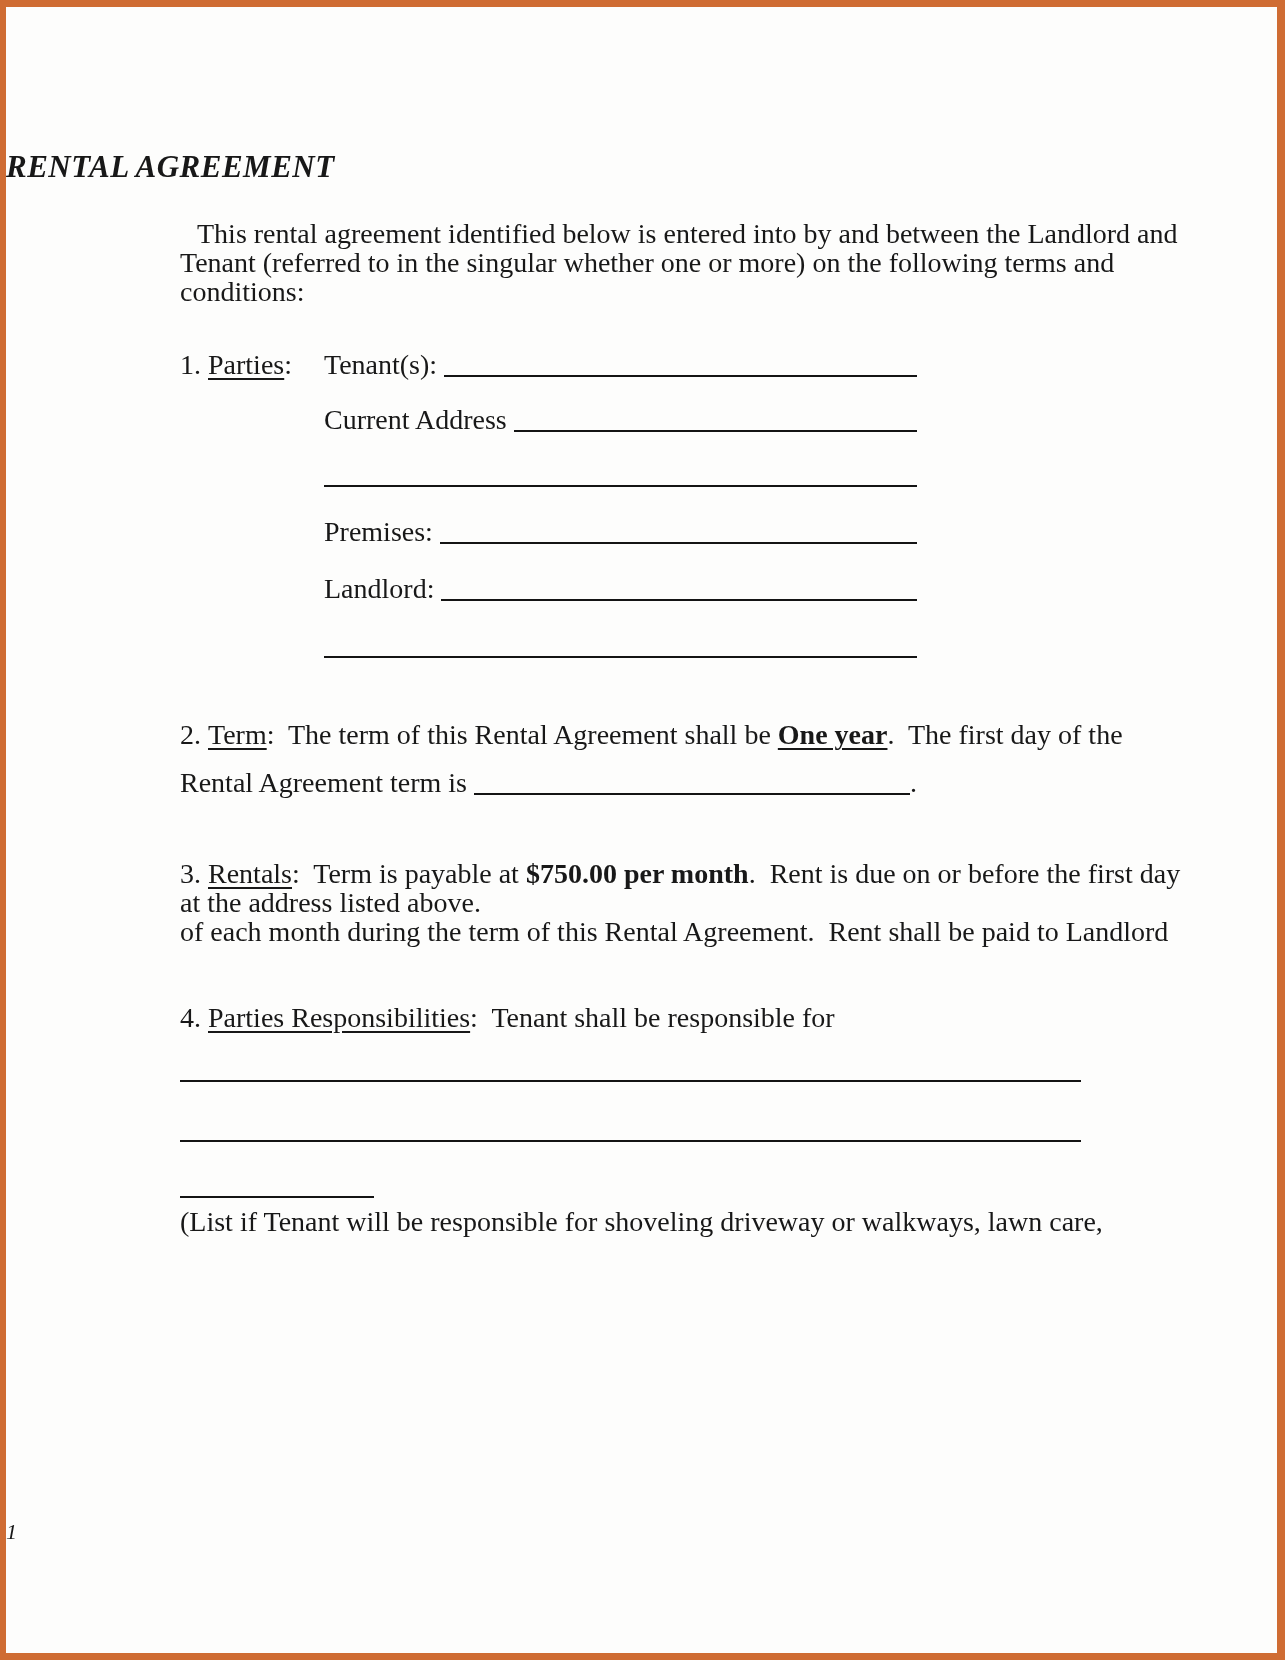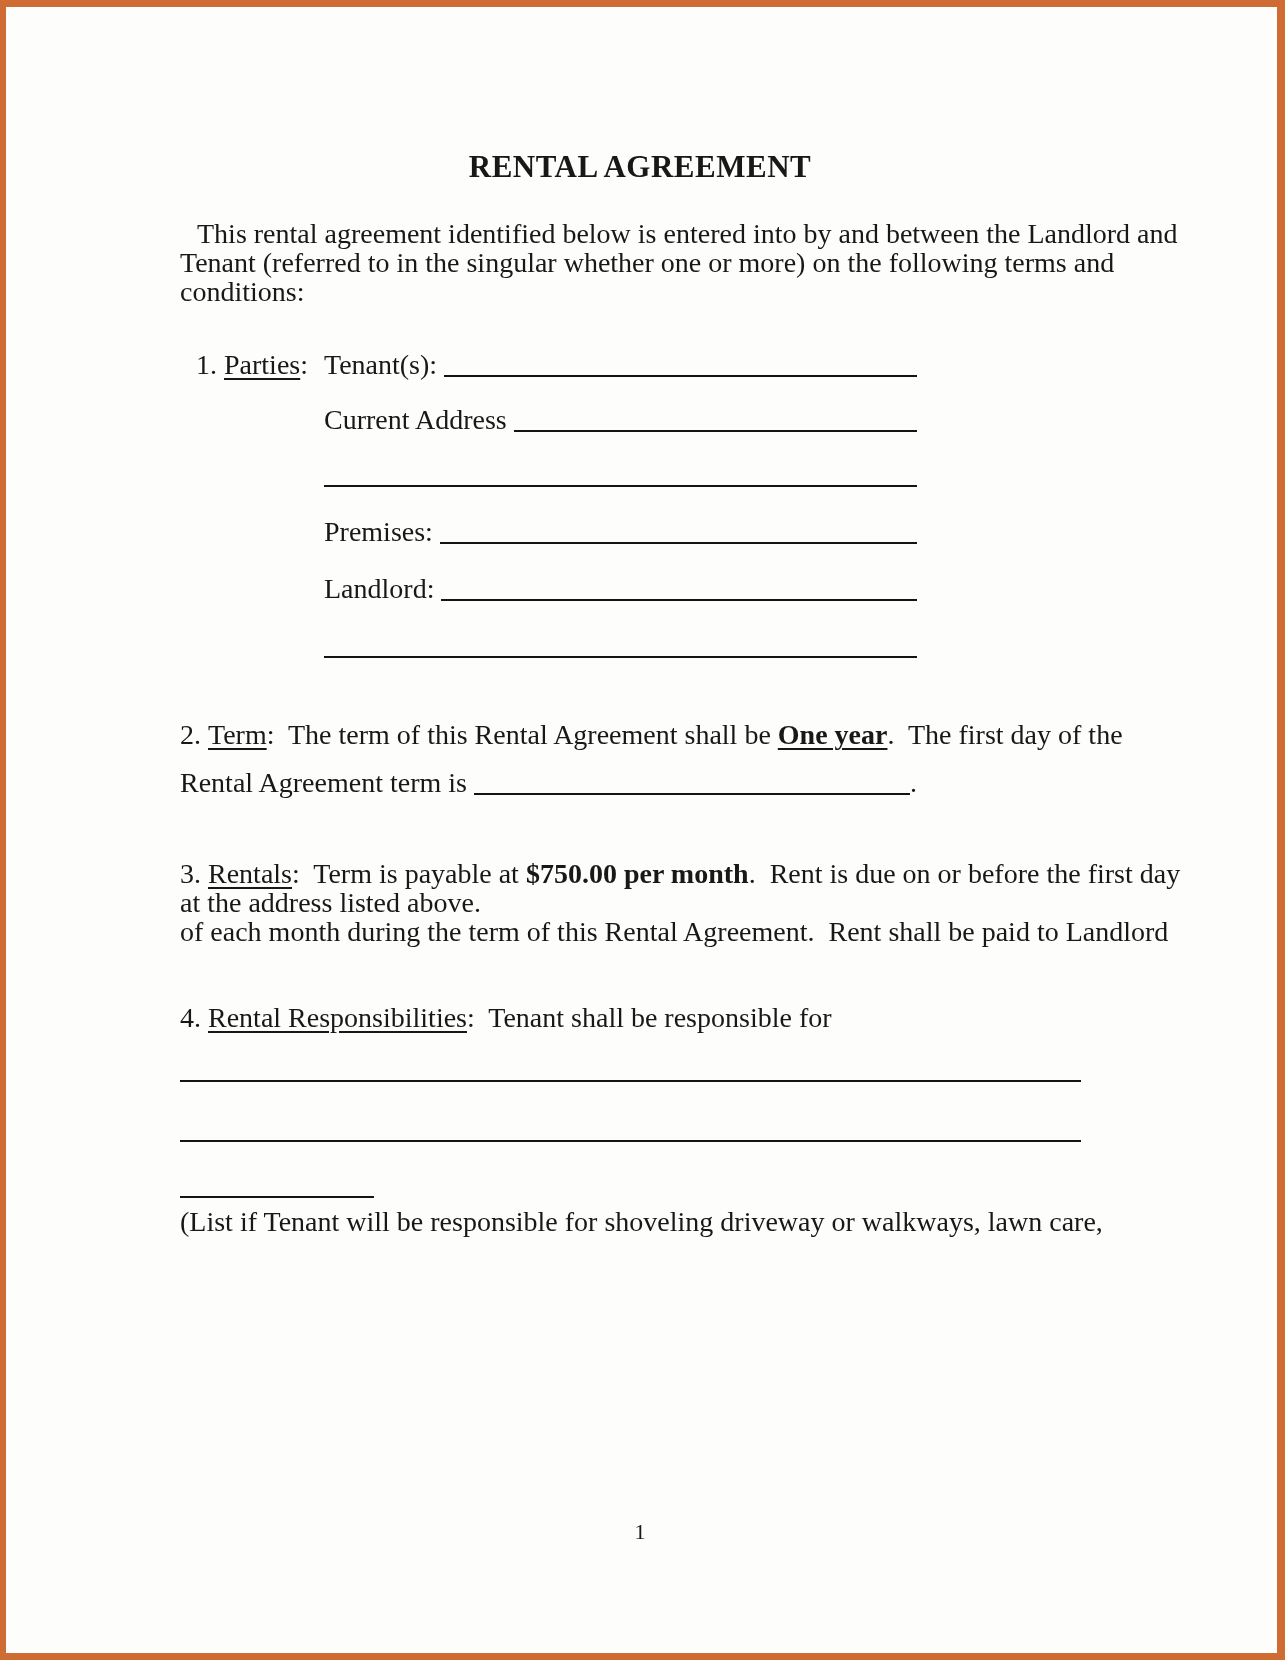--- a/index.html
+++ b/index.html
@@ -10,41 +10,41 @@
     background:#fdfdfc;
     border-style:solid;
     border-color:#cf6c33;
     border-width:7px 8px 7px 6px;
     font-family:"Liberation Serif","DejaVu Serif",serif;
     color:#181818;
     overflow:hidden;
   }
   .doc { padding-left:174px; width:848px; }
 
-  .center-full { width:1268px; margin-left:-174px; text-align:center; }
+  .center-full { width:1268px; margin-left:-174px; text-align:left;font-style:italic; }
 
   h1.title {
     margin:141px 0 0 0;
     font-size:31px; line-height:38px;
     font-weight:bold; letter-spacing:0.5px;
     white-space:pre;
   }
 
   .txt { font-size:28px; }
   .ln { white-space:pre; }
 
   .intro { margin-top:33px; line-height:29px; }
   .intro .ln-first { text-indent:17px; }
 
   .ul { text-decoration:underline; text-decoration-thickness:2px; text-underline-offset:4px; }
   .b  { font-weight:bold; }
   .num { margin-right:7px; }
   .t { white-space:pre; }
 
-  .parties { margin-top:45px; display:flex; line-height:28px;text-align:center; }
+  .parties { margin-top:45px; display:flex; line-height:28px; }
   .sec-head { flex:0 0 144px; white-space:pre; }
   .fields { width:593px; }
   .frow { display:flex; height:28px; }
   .flabel { white-space:pre; }
   .wline { flex:1 1 auto; border-bottom:2px solid #141414; margin-bottom:2px; }
   .mt27 { margin-top:27px; }
   .mt29 { margin-top:29px; }
 
   .term { margin-top:61px; line-height:28px; }
   .term-l2 { margin-top:20px; display:flex; width:737px; height:28px; }
@@ -113,21 +113,21 @@
       </div>
     </div>
 
     <div class="rentals txt">
       <div class="ln"><span class="num">3.</span><span class="ul">Rentals</span><span class="t">:  Term is payable at </span><span class="b">$750.00 per month</span><span class="t">.  Rent is due on or before the first day</span></div>
       <div class="ln">at the address listed above.</div>
       <div class="ln">of each month during the term of this Rental Agreement.  Rent shall be paid to Landlord</div>
     </div>
 
     <div class="resp txt">
-      <div class="ln"><span class="num">4.</span><span class="ul">Rental Responsibilities</span><span class="t">:  Tenant shall be responsible for</span></div>
+      <div class="ln"><span class="num">4.</span><span class="ul">Parties Responsibilities</span><span class="t">:  Tenant shall be responsible for</span></div>
       <div class="rule rule-full-1"></div>
       <div class="rule rule-full-2"></div>
       <div class="rule rule-short"></div>
       <div class="note">
         <div class="ln">(List if Tenant will be responsible for shoveling driveway or walkways, lawn care,</div>
       </div>
     </div>
 
     <div class="center-full">
       <div class="page-num">1</div>

